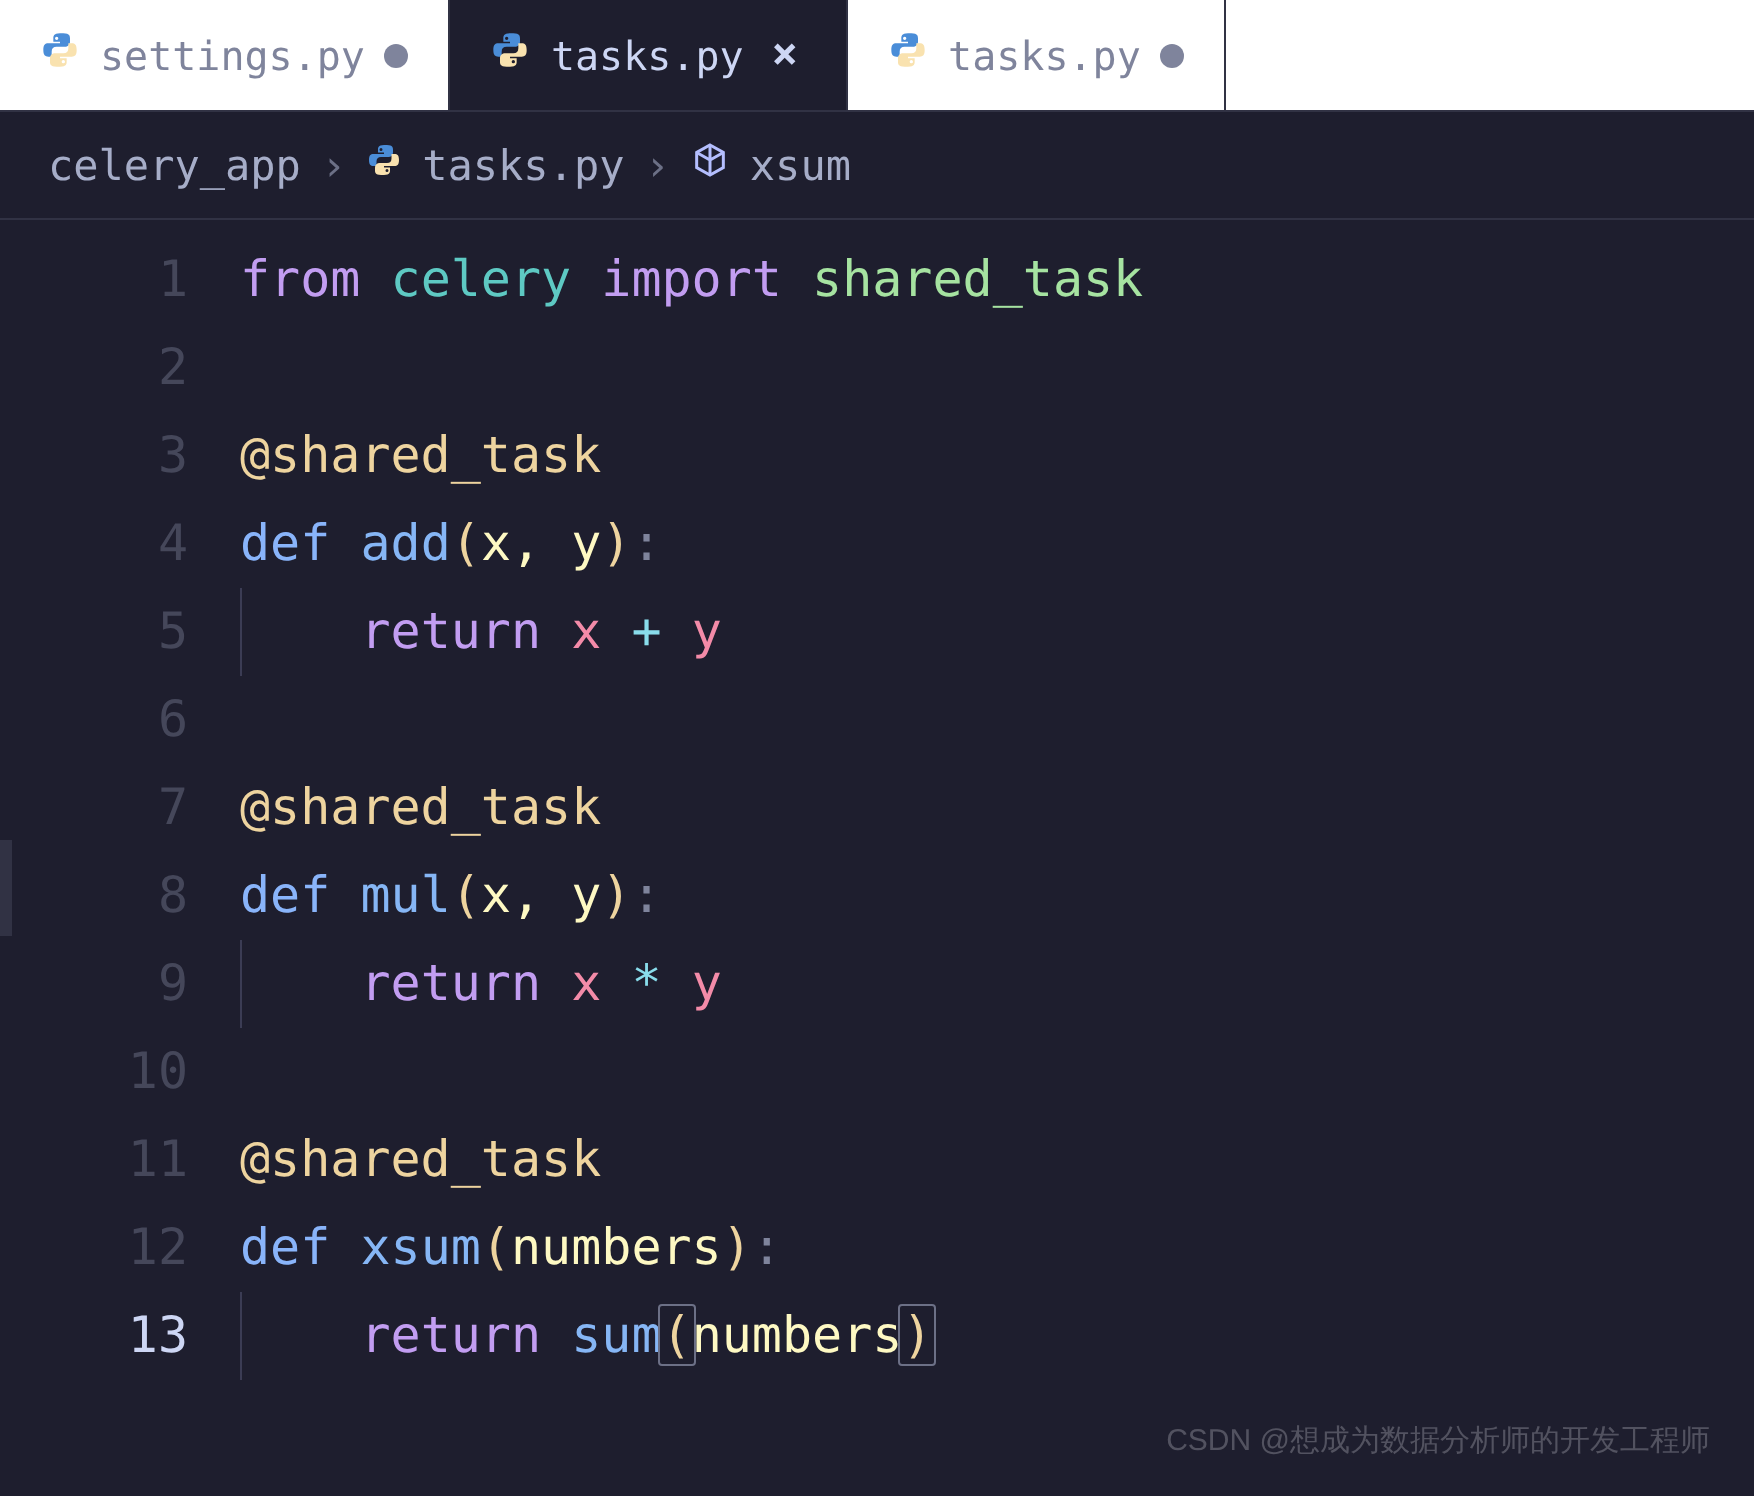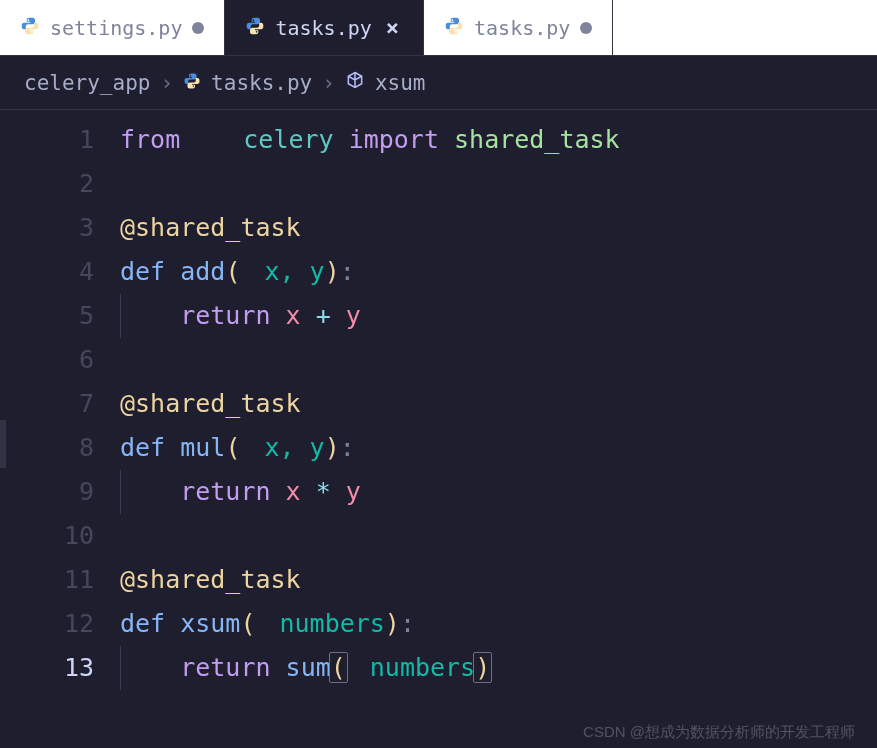--- a/index.html
+++ b/index.html
@@ -105,41 +105,41 @@
       position: relative;
     }
     .indent-guide {
       position: absolute;
       left: 0;
       top: 0;
       bottom: 0;
       border-left: 1px solid #3b3c54;
     }
     .kw-import { color: #c29df1; margin-top: 16px; }
-    .kw-module { color: #5ec9c3; margin-left: 48px; }
+    .kw-module { color: #5ec9c3; }
     .kw-name { color: #a6e3a1; }
     .kw-decorator { color: #eed49f; }
     .kw-def { color: #89b4fa; margin-top: 13px; }
     .kw-func { color: #86b6f5; }
-    .kw-param { color: #14b8a6; margin-left: 24px; }
+    .kw-param { color: #fef9c3; }
     .kw-return { color: #c29df1; }
     .kw-var { color: #f38ba8; }
     .kw-op { color: #89dceb; }
     .kw-call { color: #86b6f5; }
     .paren { color: #eed49f; }
     .paren-match {
       border: 1px solid #6c7086;
       border-radius: 2px;
       padding: 0 1px;
       margin: 0 -2px;
     }
     .colon { color: #7f849c; }
     .watermark {
       position: absolute;
-      bottom: 6px;
+      bottom: 18px;
       right: 22px;
       font-size: 15px;
       color: rgba(180,180,190,0.35);
       font-family: sans-serif;
     }
     .activity-bar-indicator {
       position: absolute;
       left: 0;
       top: 420px;
       width: 6px;

